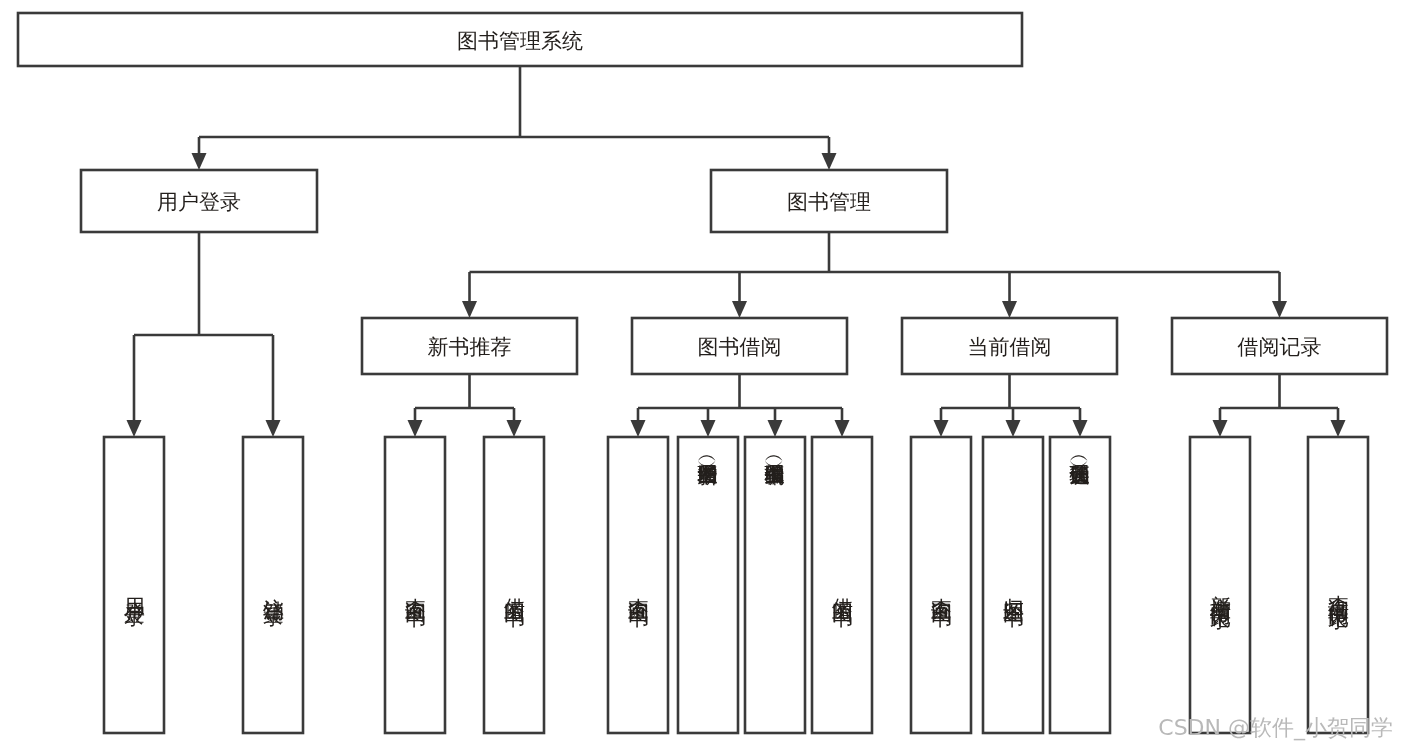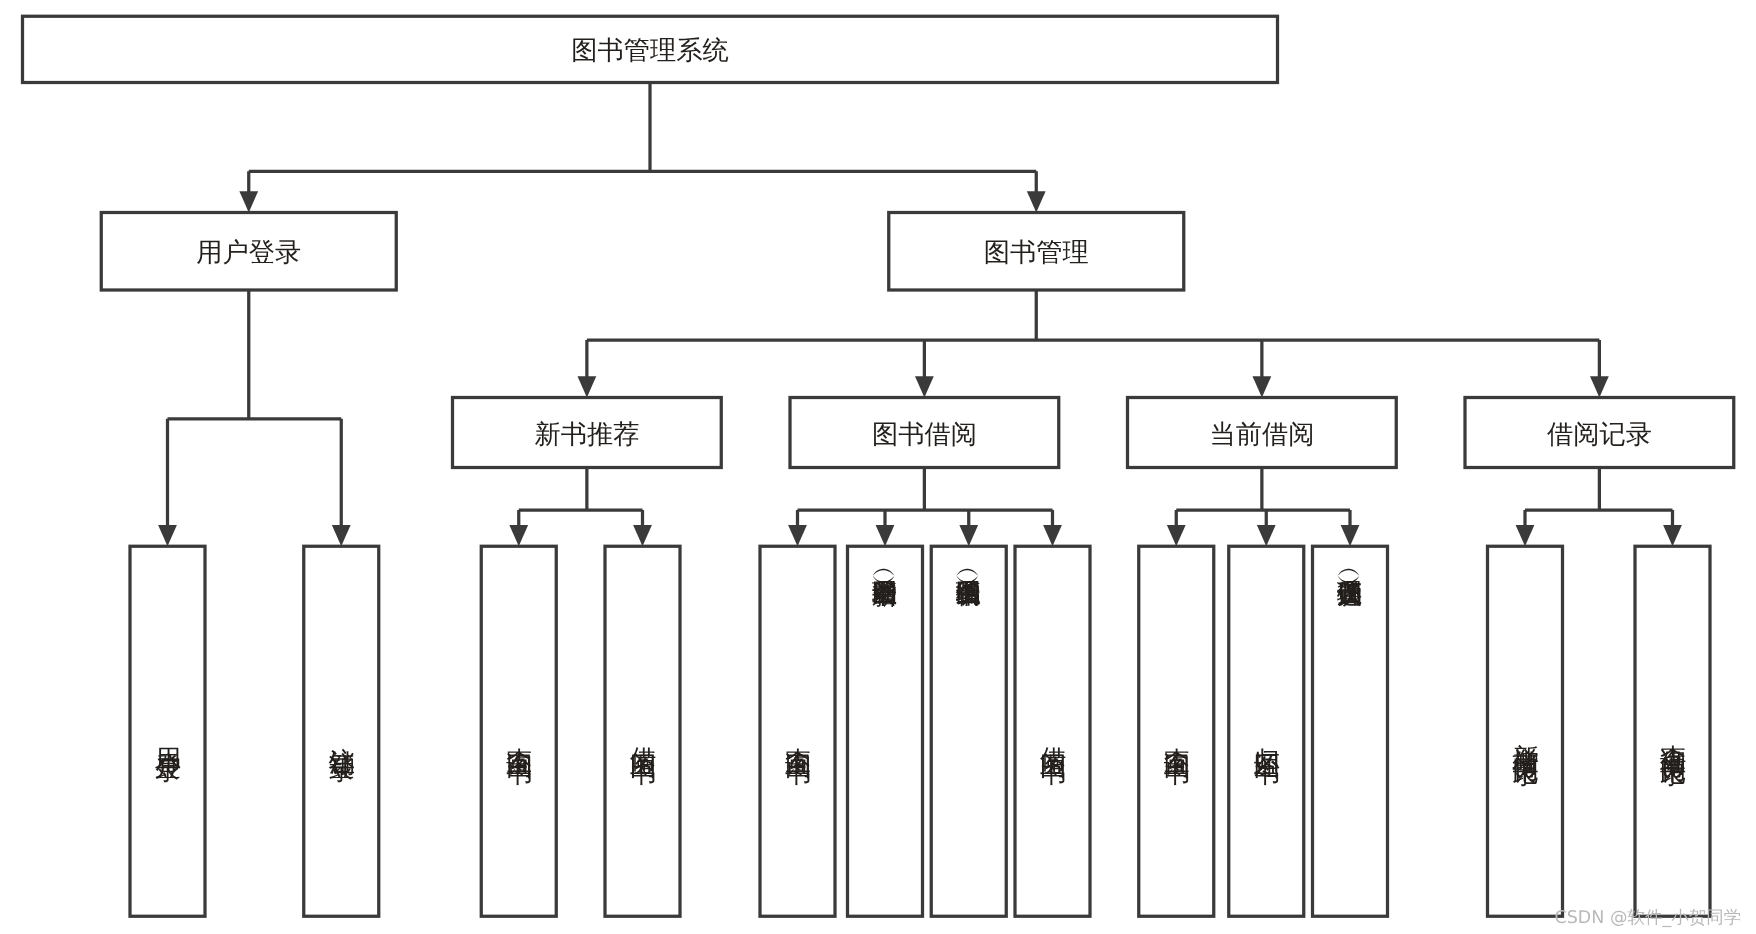--- a/index.html
+++ b/index.html
@@ -72,21 +72,21 @@
     color: #231f1c;
     letter-spacing: 3px;
     line-height: 1;
     white-space: nowrap;
   }
   .watermark {
     position: absolute;
     right: 12px;
     bottom: 4px;
     font-family: "DejaVu Sans", "Liberation Sans", sans-serif;
-    font-size: 14px;
+    font-size: 22px;
     color: #b9b9b9;
     white-space: nowrap;
     user-select: none;
   }
 </style>
 </head>
 <body>
 
 <div id="diagram-root">
 

